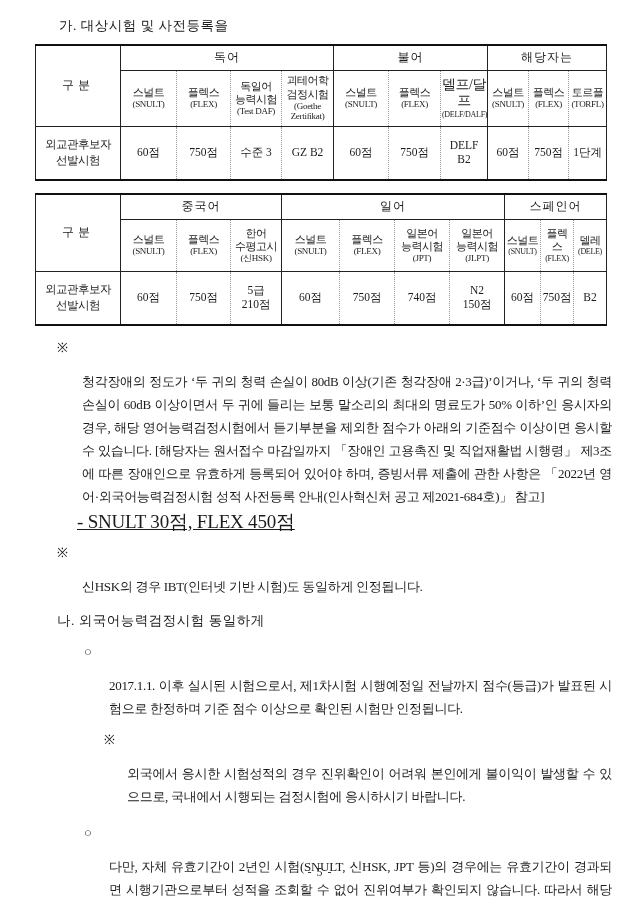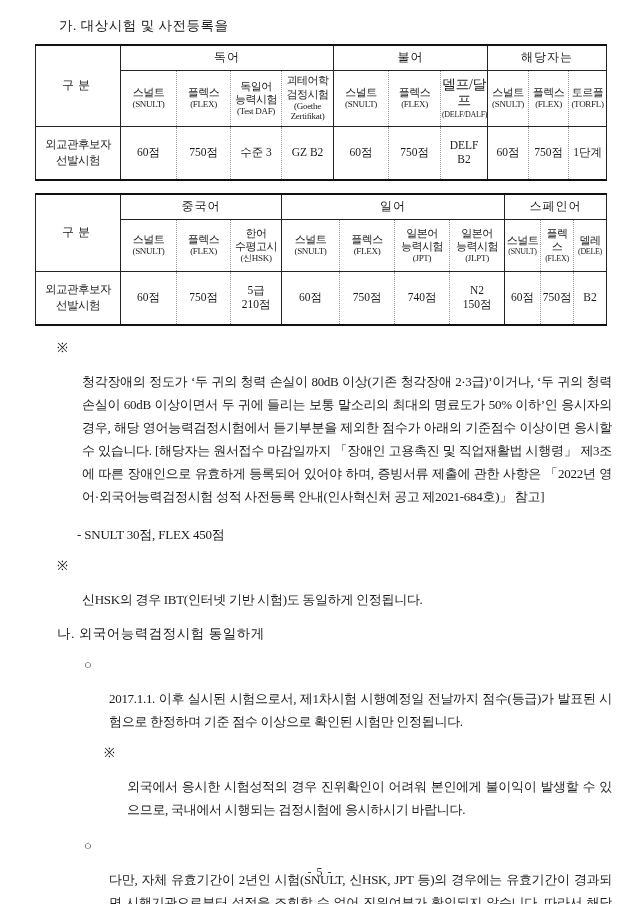--- a/index.html
+++ b/index.html
@@ -44,21 +44,21 @@
   .sub-code  { font-size: 9px;  line-height: 1.15; white-space: pre-line; letter-spacing: -0.3px; font-family: "Liberation Serif", serif; }
   td.rowhead { font-size: 11.5px; line-height: 1.35; white-space: pre-line; letter-spacing: -0.5px; }
   td.val { font-size: 11.5px; white-space: pre-line; line-height: 1.2; }
 
   .para { display: flex; margin: 10px 28px 0 57px; font-size: 13px; line-height: 23px; letter-spacing: -0.3px; }
   .para .marker { flex: 0 0 25px; }
   .para .ptext  { flex: 1; text-align: justify; margin-top: 34px; }
   .para.indent1 { margin-left: 84px; }
   .para.indent2 { margin-left: 104px; }
   .para.indent2 .marker { flex: 0 0 23px; }
-  .dash-line { margin: 16px 28px 0 77px; font-size: 13px; line-height: 22px; letter-spacing: -0.2px; }
+  .dash-line { margin: 3px 28px 0 77px; font-size: 19px; line-height: 22px; letter-spacing: -0.2px; text-decoration: underline; }
   .gap-s { margin-top: 8px; }
   .gap-m { margin-top: 13px; }
   .page-number { position: absolute; bottom: 24px; left: 0; width: 100%; text-align: center; font-size: 12px; letter-spacing: 1px; color: #333; }
 </style>
 </head>
 <body>
 
 <div class="page">
 
 

